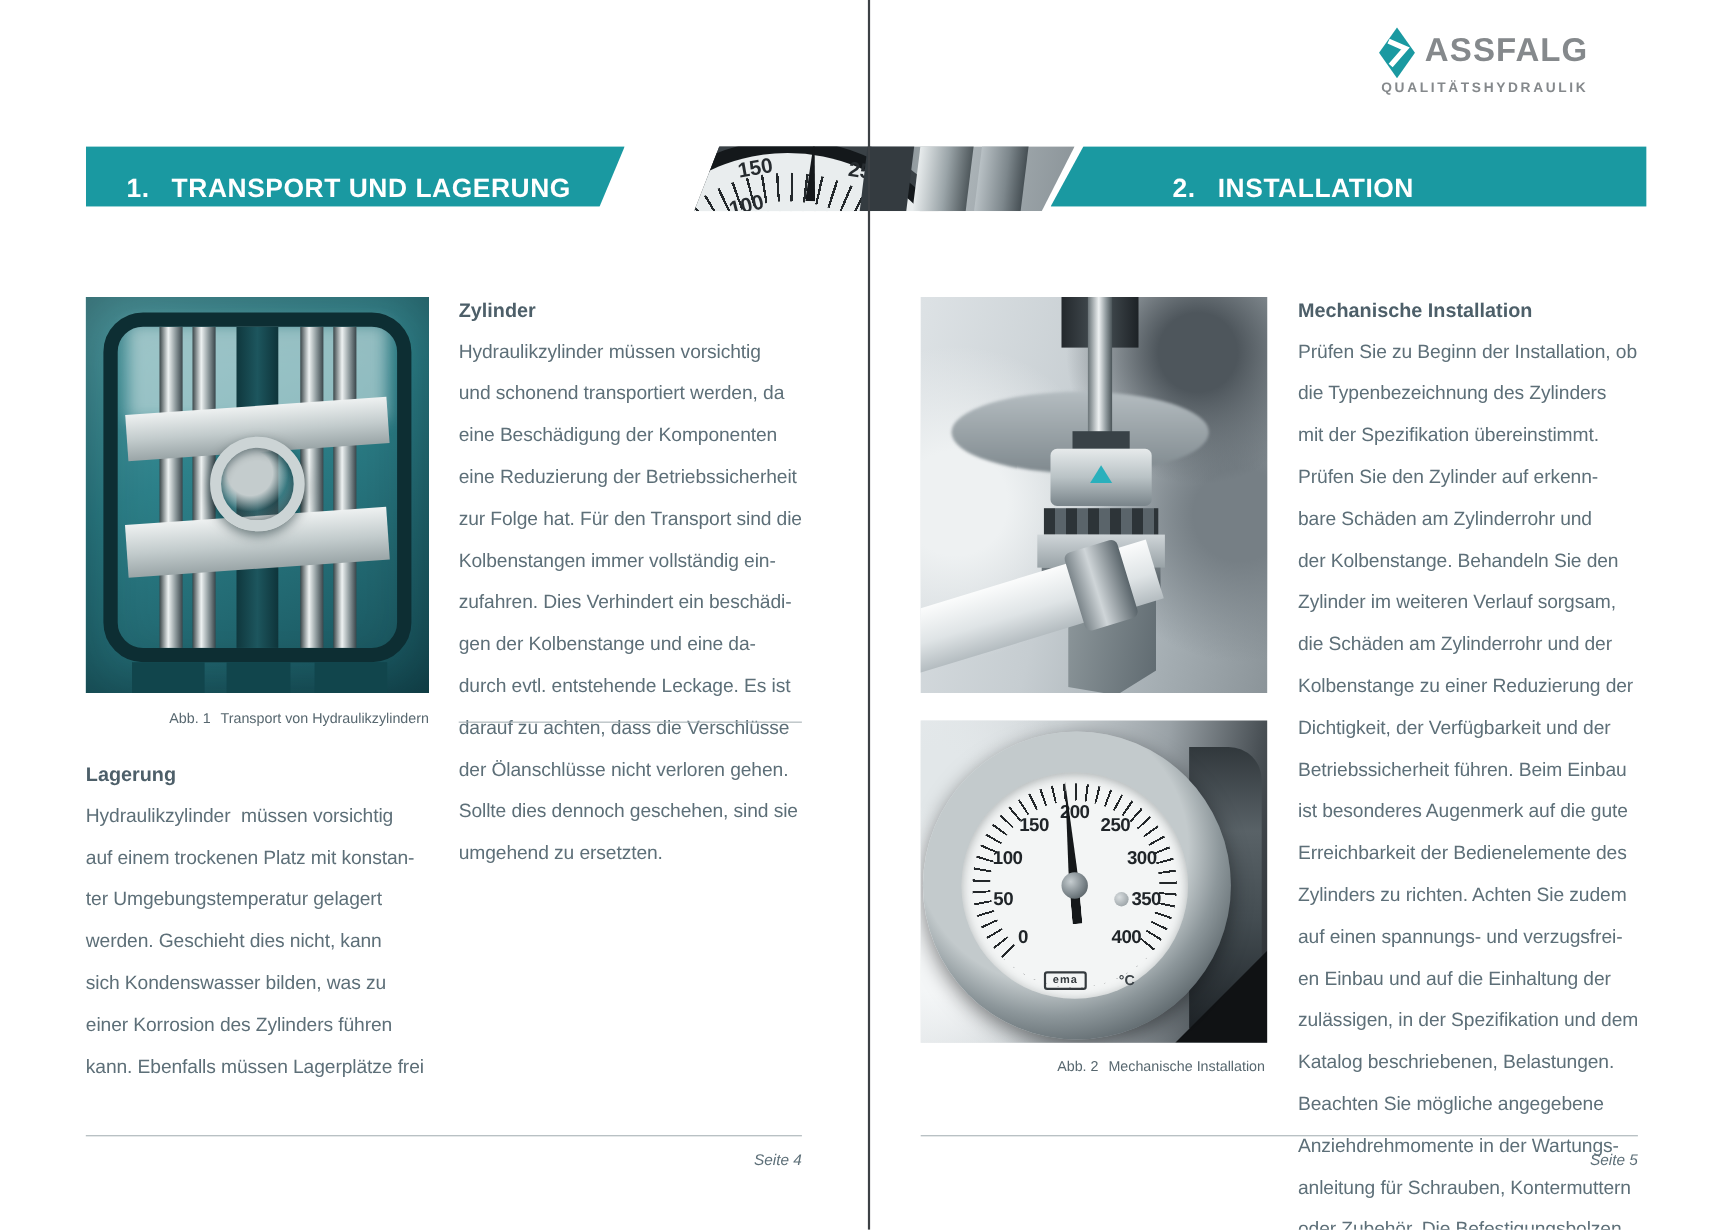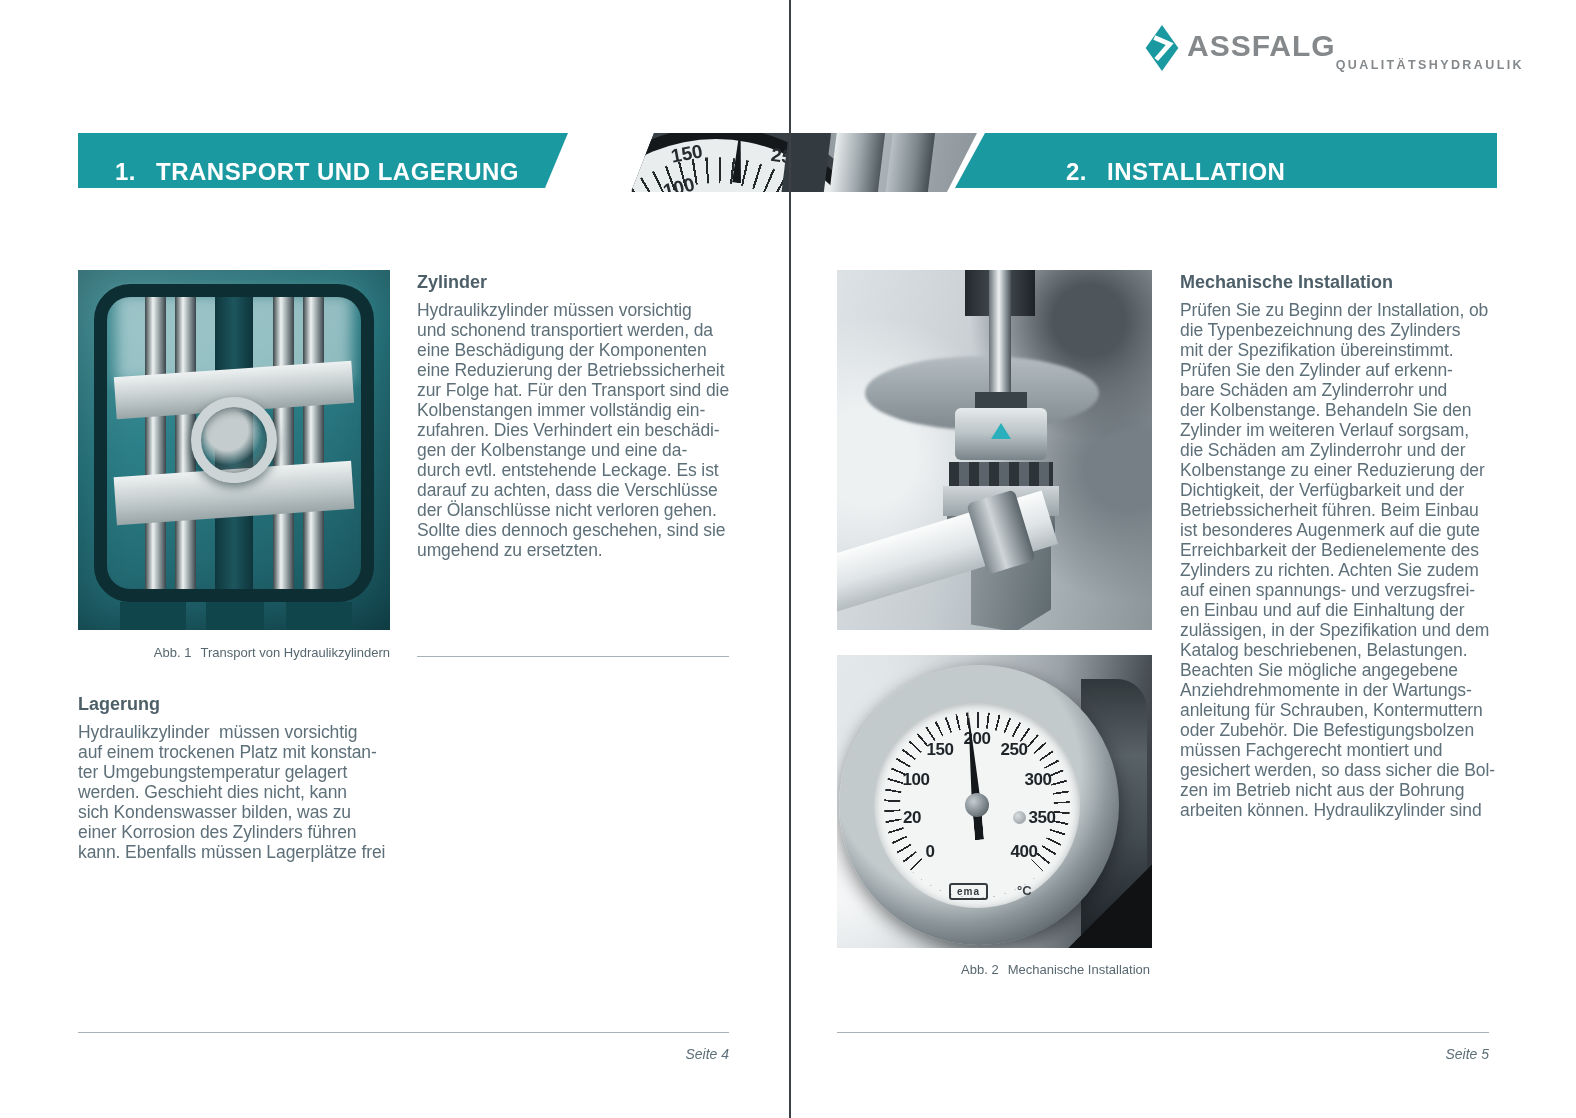--- a/index.html
+++ b/index.html
@@ -2,21 +2,21 @@
 <html><head>
 <meta charset="utf-8">
 <style>
   * { margin:0; padding:0; box-sizing:border-box; }
   html,body { width:1576px; height:1118px; background:#ffffff; overflow:hidden;
               font-family:"Liberation Sans", sans-serif; }
   #root { position:relative; width:1576px; height:1118px; background:#fff; }
   .abs { position:absolute; }
 
   
-  .logo { position:absolute; top:24px; left:1344px; width:180px; display:flex; flex-direction:row; align-items:flex-end;justify-content:flex-end; }
+  .logo { position:absolute; top:24px; left:1264px; width:180px; display:flex; flex-direction:column; align-items:flex-end; }
   .logo-row { display:flex; align-items:flex-start; }
   .logo-brand { font-size:30px; font-weight:bold; color:#85898c; letter-spacing:1px; line-height:44px; margin-left:5px; }
   .logo-tag { font-size:12.5px; font-weight:bold; color:#85898c; letter-spacing:2.4px; margin-top:1px; }
 
   
   .banner { position:absolute; left:78px; top:133px; width:1419px; height:59px; }
   .banner-teal-left { position:absolute; left:0; top:0; width:490px; height:55px; background:#1a99a1;
       clip-path:polygon(0 0, 100% 0, calc(100% - 23px) 100%, 0 100%); }
   .banner-teal-right { position:absolute; left:877px; top:0; width:542px; height:55px; background:#1a99a1;
       clip-path:polygon(30px 0, 100% 0, 100% 100%, 0 100%); }
@@ -34,21 +34,21 @@
   .bp-needle { position:absolute; left:201px; top:-8px; width:9px; height:58px; background:#15181b;
       transform:rotate(4deg); clip-path:polygon(50% 0,100% 100%,0 100%); }
   .bp-cyl1 { position:absolute; left:300px; top:-8px; width:48px; height:80px; transform:rotate(7deg);
       background:linear-gradient(90deg,#e8eced,#9aa4a8 55%,#4f585c); }
   .bp-cyl2 { position:absolute; left:356px; top:-10px; width:42px; height:84px; transform:rotate(7deg);
       background:linear-gradient(90deg,#b9c1c5,#7d878c 60%,#464f54); }
   .bp-dark { position:absolute; left:252px; top:-6px; width:42px; height:76px; transform:rotate(7deg); background:#343b40; }
 
   
   .h3 { font-size:18px; font-weight:bold; color:#4d5f69; }
-  .para { font-size:17.5px; line-height:20px; color:#5d6f78; white-space:pre; letter-spacing:-0.1px; }
+  .para { font-size:17.5px; line-height:38px; color:#5d6f78; white-space:pre; letter-spacing:-0.1px; }
   .cap { font-size:13px; color:#57676f; text-align:right; }
   .cap .cap-label { margin-right:9px;margin-top:12px; }
   .rule { position:absolute; height:1px; background:#a8b2b6; }
   .pagenum { position:absolute; font-size:14px; color:#5d6f78; text-align:right; width:312px;font-style:italic; }
   .divider { position:absolute; left:789px; top:0; width:2px; height:1118px; background:#3d4145; z-index:60; }
 
   
   .fig1 { position:absolute; left:78px; top:270px; width:312px; height:360px; overflow:hidden;
       background:linear-gradient(155deg,#55a0a6 0%,#2d818a 40%,#175059 100%);
       box-shadow:inset 0 0 60px rgba(0,20,24,.45); }
@@ -240,21 +240,21 @@
 
   <div class="fig3">
     <div class="g-side"></div>
     <div class="g-corner"></div>
     <div class="g-case"></div>
     <div class="g-dial"></div>
     <div class="g-ticks"></div>
     <div class="g-tickmask"></div>
     <div class="g-tickcover"></div>
     <span class="gnum" style="left:93px;top:197px">0</span>
-    <span class="gnum" style="left:75px;top:163px">20</span>
+    <span class="gnum" style="left:75px;top:163px">50</span>
     <span class="gnum" style="left:79px;top:125px">100</span>
     <span class="gnum" style="left:103px;top:95px">150</span>
     <span class="gnum" style="left:140px;top:84px">200</span>
     <span class="gnum" style="left:177px;top:95px">250</span>
     <span class="gnum" style="left:201px;top:125px">300</span>
     <span class="gnum" style="left:205px;top:163px">350</span>
     <span class="gnum" style="left:187px;top:197px">400</span>
     <div class="g-needle"></div>
     <div class="g-hub"></div>
     <div class="g-screw"></div>

